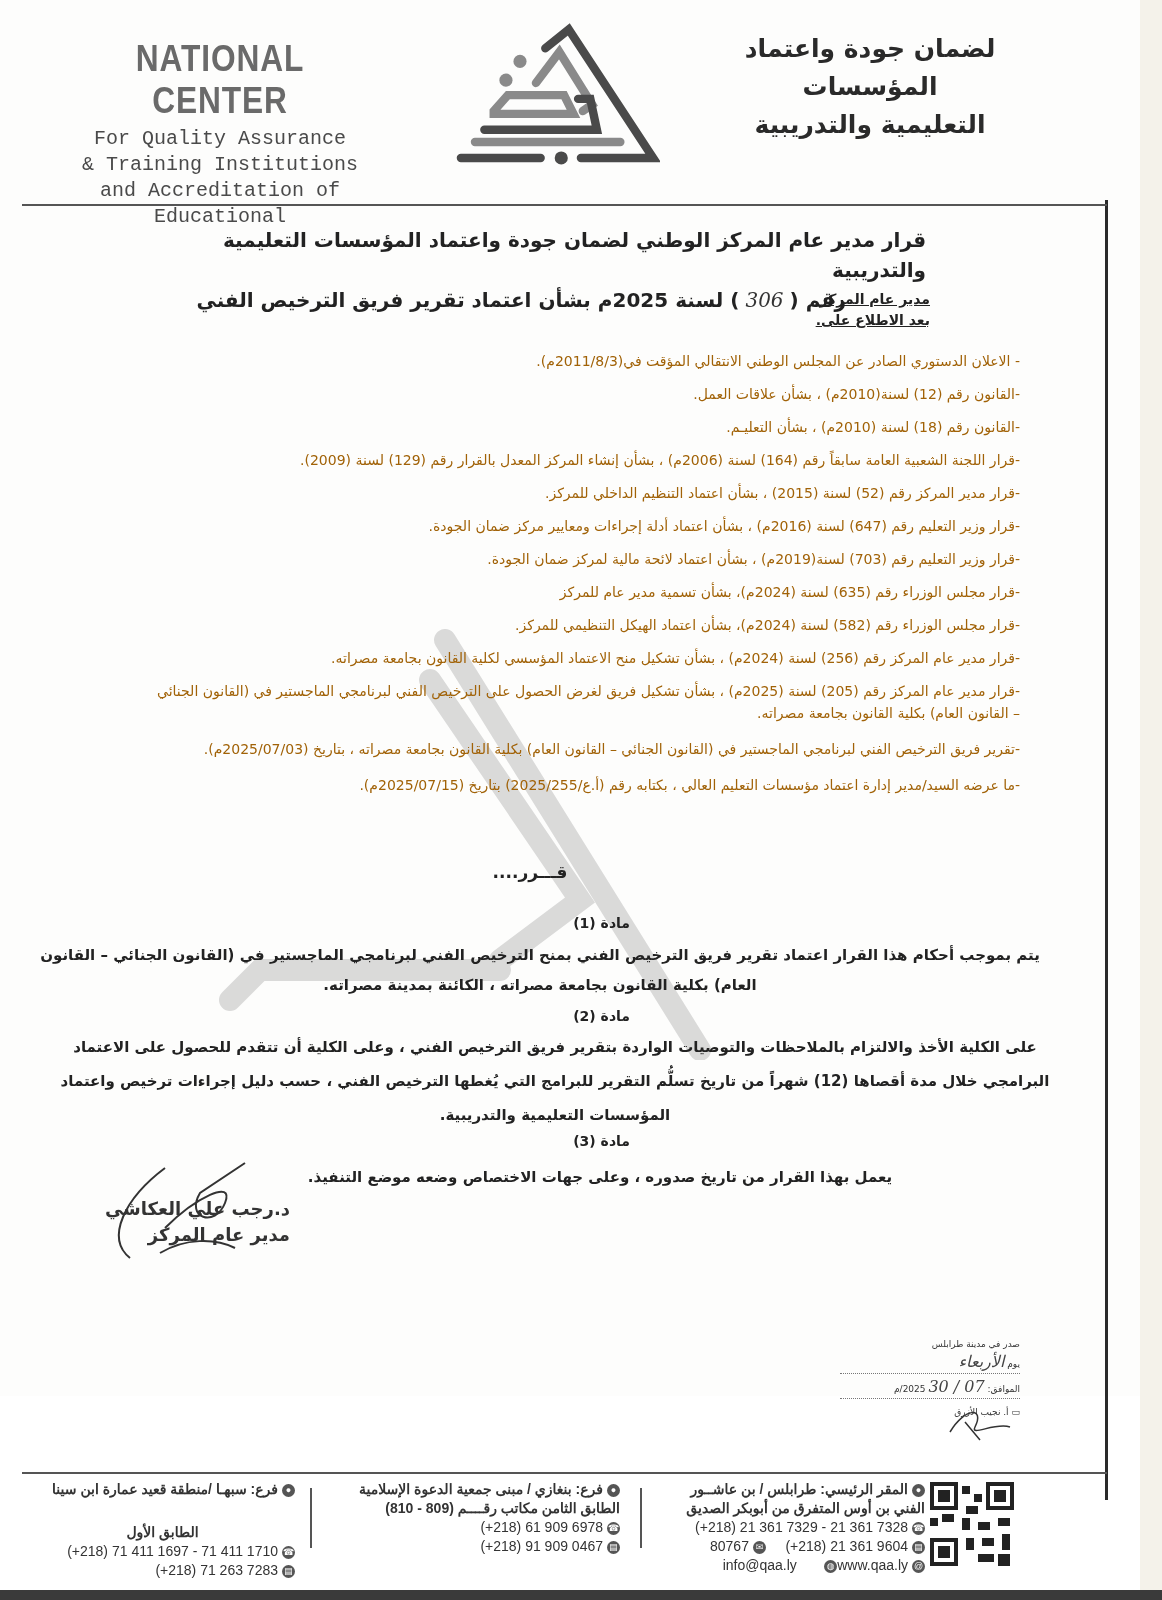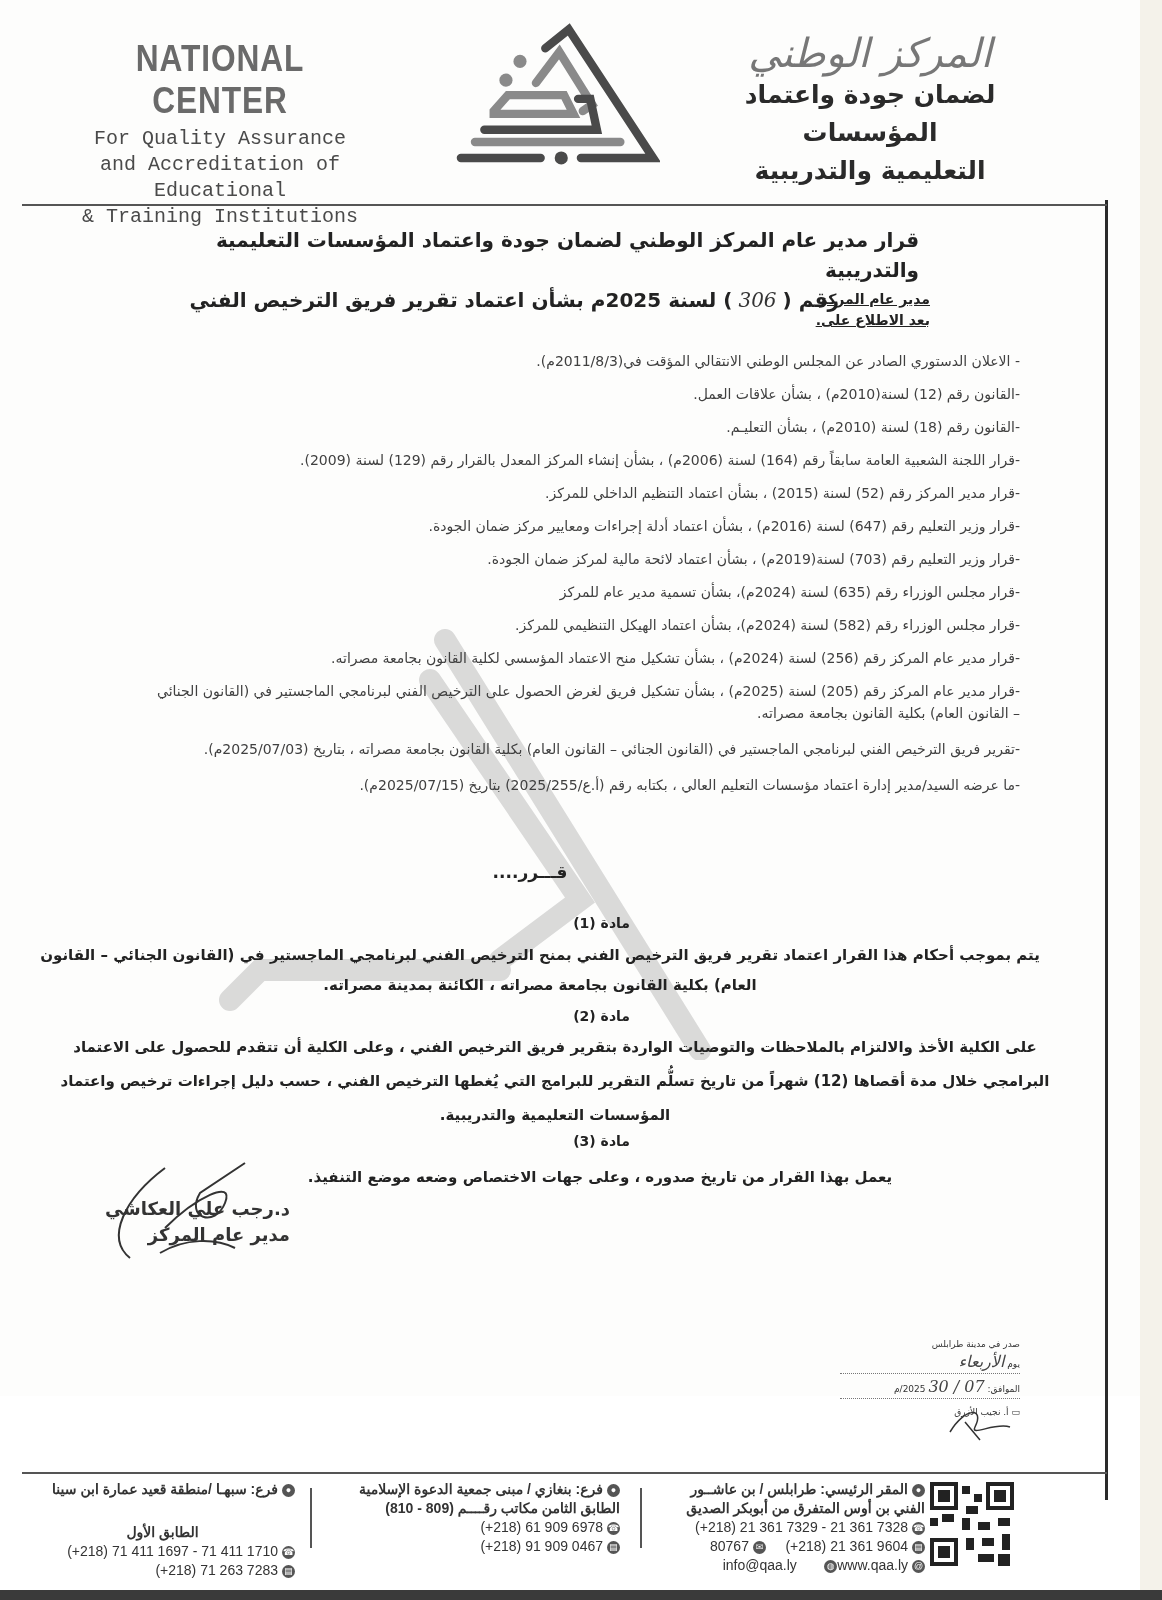--- a/index.html
+++ b/index.html
@@ -19,27 +19,27 @@
   .ar-block { position: absolute; left: 690px; top: 30px; width: 360px; text-align: center; direction: rtl; }
   .ar-calli { font-family: "DejaVu Serif", serif; font-style: italic; font-size: 40px; color: #777; }
   .ar-sub { font-family: "DejaVu Sans", sans-serif; font-weight: 700; font-size: 25px; line-height: 38px; color: #2a2a2a; }
   .head-rule { position: absolute; left: 22px; top: 204px; width: 1085px; height: 2px; background: #555; }
 
   
   .watermark { position: absolute; left: 200px; top: 620px; width: 520px; height: 440px; opacity: 0.35; }
 
   
   .rtl { direction: rtl; text-align: right; }
-  .title-block { position: absolute; left: 139px; top: 225px; width: 780px; }
+  .title-block { position: absolute; left: 146px; top: 225px; width: 780px; }
   .title-line { font-weight: 700; font-size: 20px; line-height: 30px; color: #222; }
   .decision-num { font-family: "DejaVu Serif", serif; font-style: italic; font-weight: 400; color: #333; padding: 0 6px; margin-top: 28px; }
   .sub-heads { position: absolute; left: 700px; top: 289px; width: 230px; }
   .sub-head { font-weight: 700; font-size: 14px; line-height: 21px; text-decoration: underline; color: #222; }
   .refs { position: absolute; left: 150px; top: 350px; width: 870px; }
-  .ref { font-size: 14px; line-height: 22px; color: #404040; margin-bottom: 11px; }
+  .ref { font-size: 14px; line-height: 22px; color: #a16207; margin-bottom: 11px; }
   .ref.multi { margin-bottom: 14px; }
   .decided { position: absolute; left: 430px; top: 862px; width: 200px; text-align: center; font-weight: 700; font-size: 17px; color: #222; }
   .article-head { position: absolute; width: 200px; text-align: right; font-weight: 700; font-size: 14px; color: #222; }
   .article-body { position: absolute; font-weight: 700; font-size: 15px; line-height: 30px; color: #222; text-align: center; direction: rtl; }
 
   
   .sig-block { position: absolute; left: 100px; top: 1196px; width: 190px; text-align: right; direction: rtl; }
   .sig-name { font-weight: 700; font-size: 18px; line-height: 26px; color: #333; }
   .sig-role { font-weight: 700; font-size: 18px; line-height: 26px; color: #333; }
   .sig-scribble { position: absolute; left: 105px; top: 1158px; width: 150px; height: 110px; }
@@ -63,41 +63,40 @@
 <body>
 
 <div class="page">
   <div class="right-strip"></div>
   <div class="right-edge"></div>
 
   <div class="en-block">
     <div class="en-title">NATIONAL CENTER</div>
     <div class="en-sub">
       <div>For Quality Assurance</div>
+      <div>&amp; Training Institutions</div>
       <div>and Accreditation of Educational</div>
-      <div>&amp; Training Institutions</div>
     </div>
   </div>
 
   <svg class="logo" viewBox="0 0 230 160">
     <g fill="none" stroke-linecap="round" stroke-width="9">
       <path d="M110 28 L135 8 L225 145 L148 145" stroke="#4a4a4a"></path>
       <path d="M100 65 L125 32 L160 88 L150 95" stroke="#8a8a8a"></path>
       <path d="M55 95 L70 78 L130 78 L140 98 L55 98 Z" stroke="#8a8a8a"></path>
       <path d="M145 82 L158 82 L165 115 L45 115" stroke="#4a4a4a"></path>
       <path d="M35 128 L190 128" stroke="#8a8a8a"></path>
       <path d="M20 145 L105 145" stroke="#4a4a4a"></path>
     </g>
     <circle cx="83" cy="42" r="7" fill="#8a8a8a"></circle>
     <circle cx="68" cy="62" r="7" fill="#8a8a8a"></circle>
     <circle cx="127" cy="145" r="7" fill="#4a4a4a"></circle>
   </svg>
 
   <div class="ar-block">
-    <div class="ar-calli">المركز الوطني</div>
     <div class="ar-sub">لضمان جودة واعتماد المؤسسات</div>
     <div class="ar-sub">التعليمية والتدريبية</div>
   </div>
   <div class="head-rule"></div>
 
   <svg class="watermark" viewBox="0 0 520 440">
     <g fill="none" stroke="#9a9a9a" stroke-width="22" stroke-linecap="round">
       <path d="M245 20 L500 430"></path>
       <path d="M230 60 L380 280 L300 340"></path>
       <path d="M30 380 L60 350 L300 350"></path>

